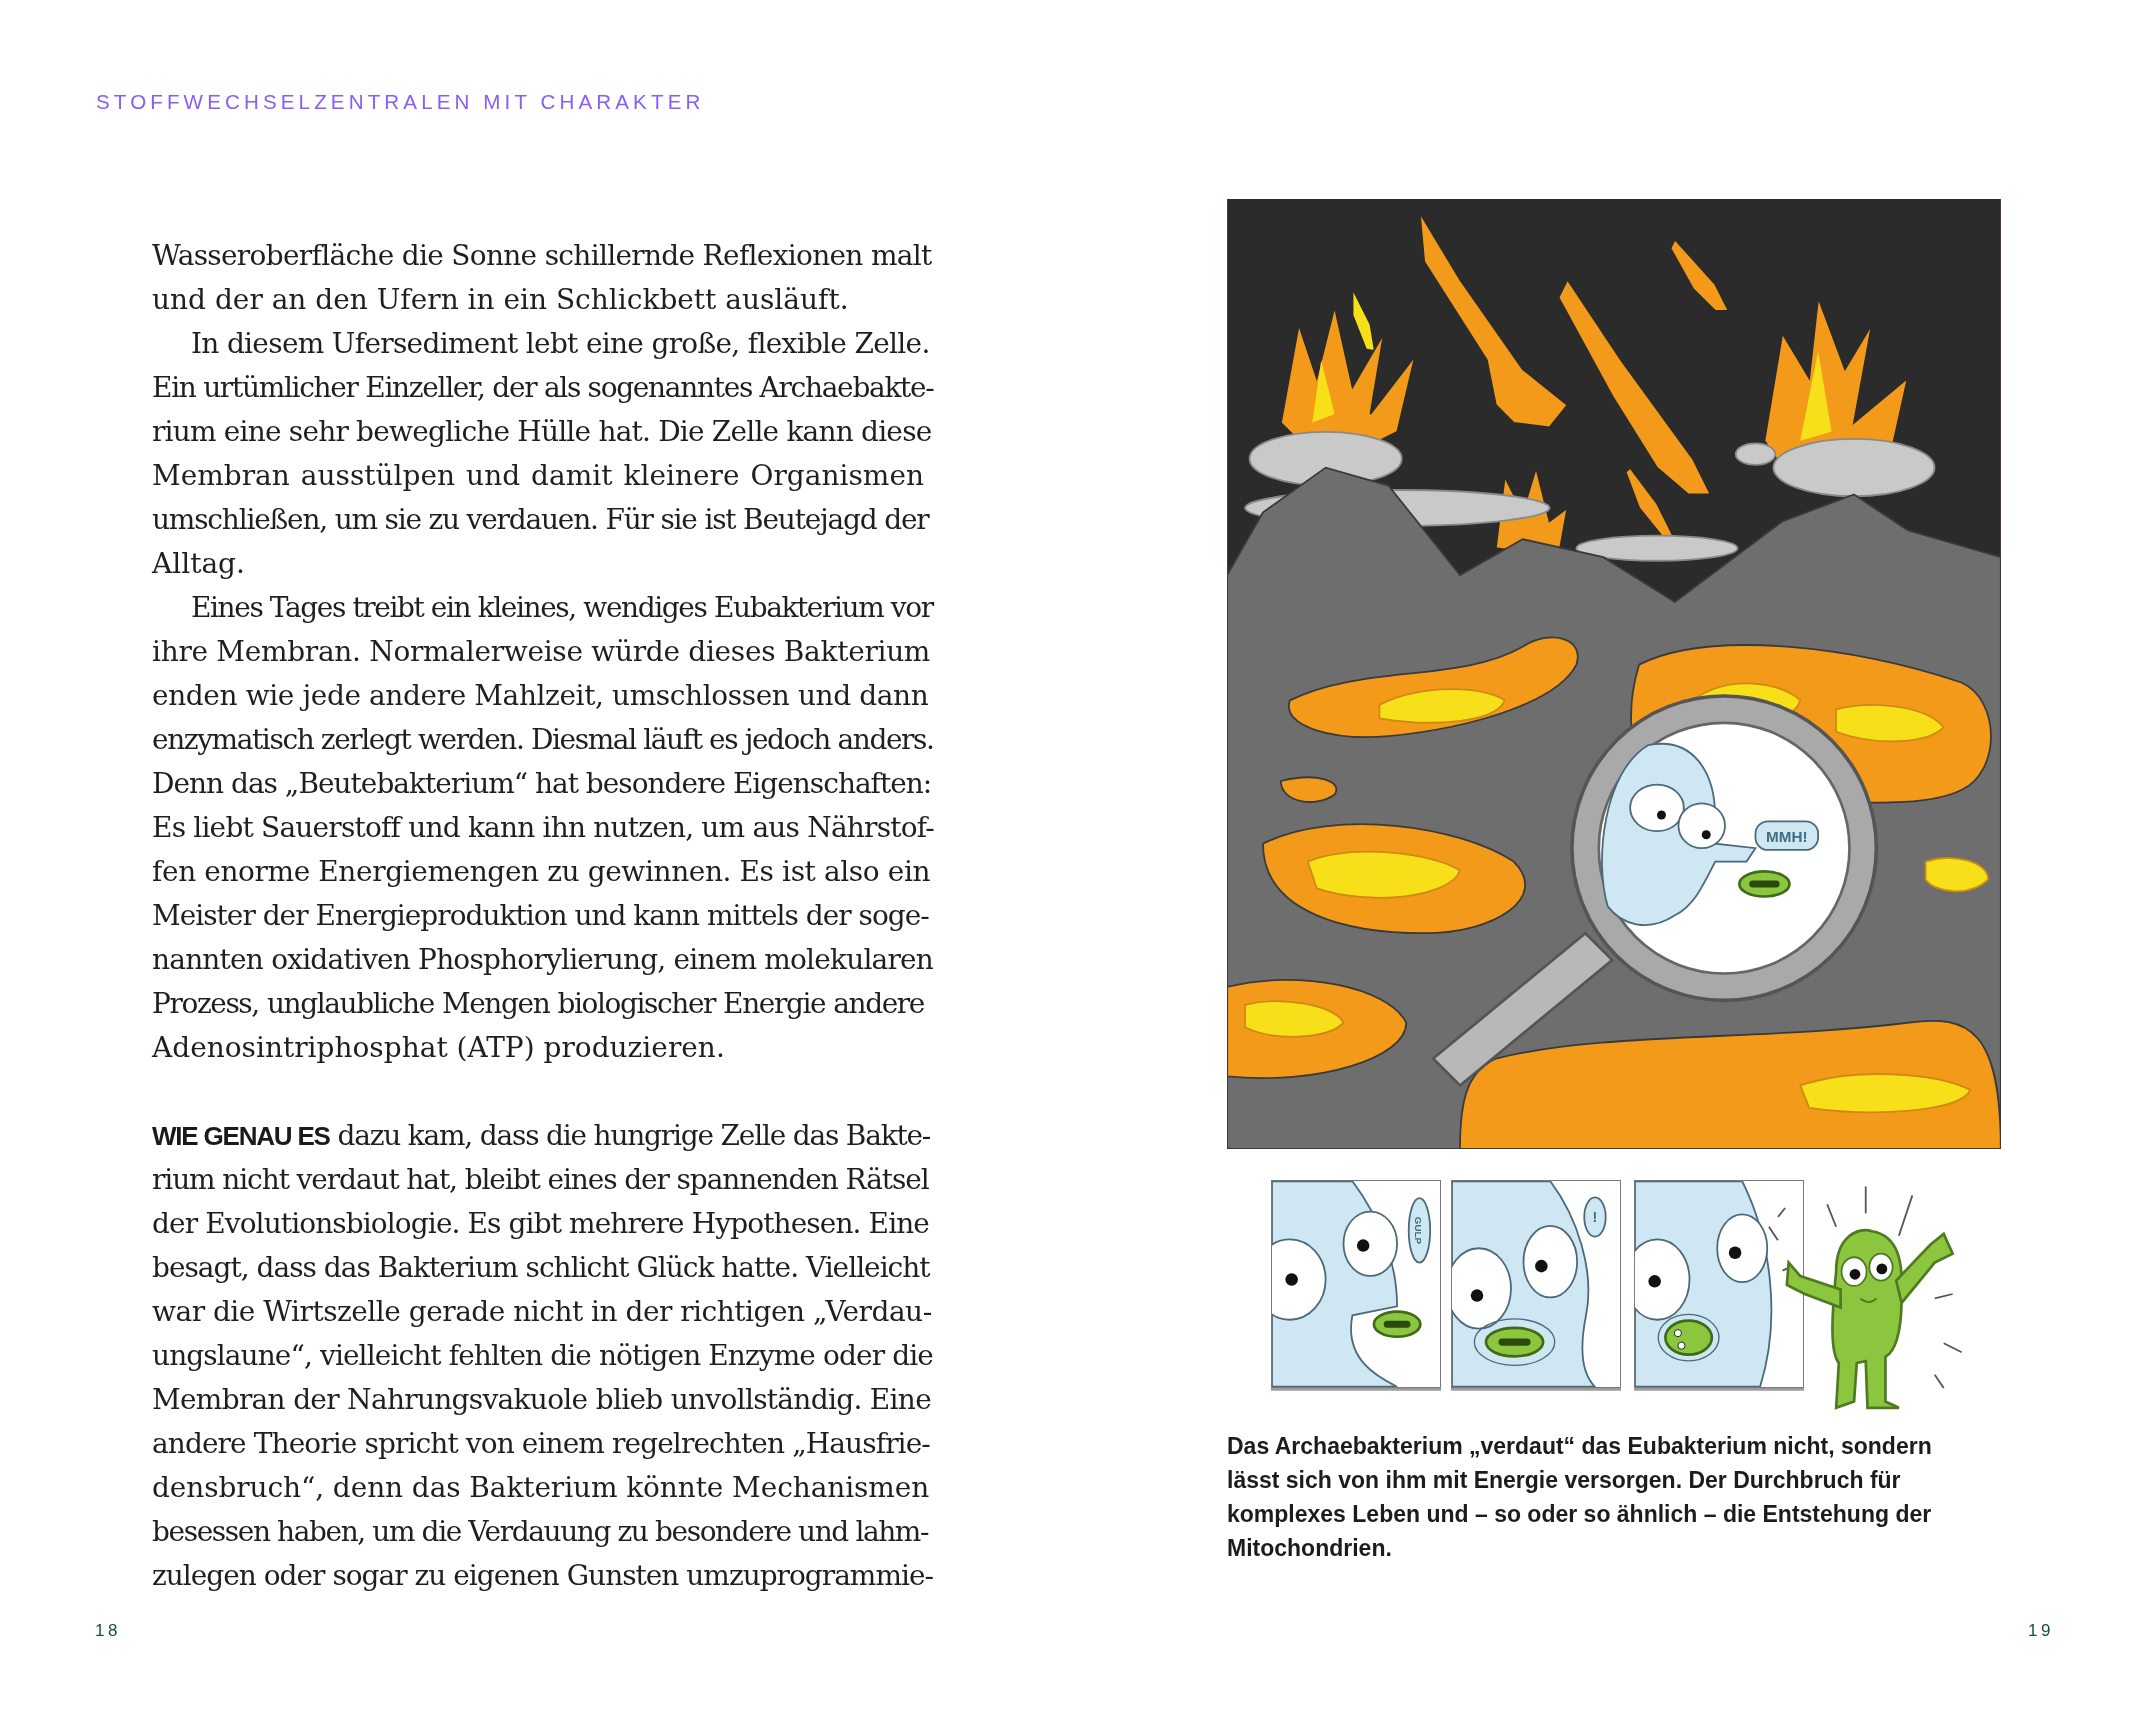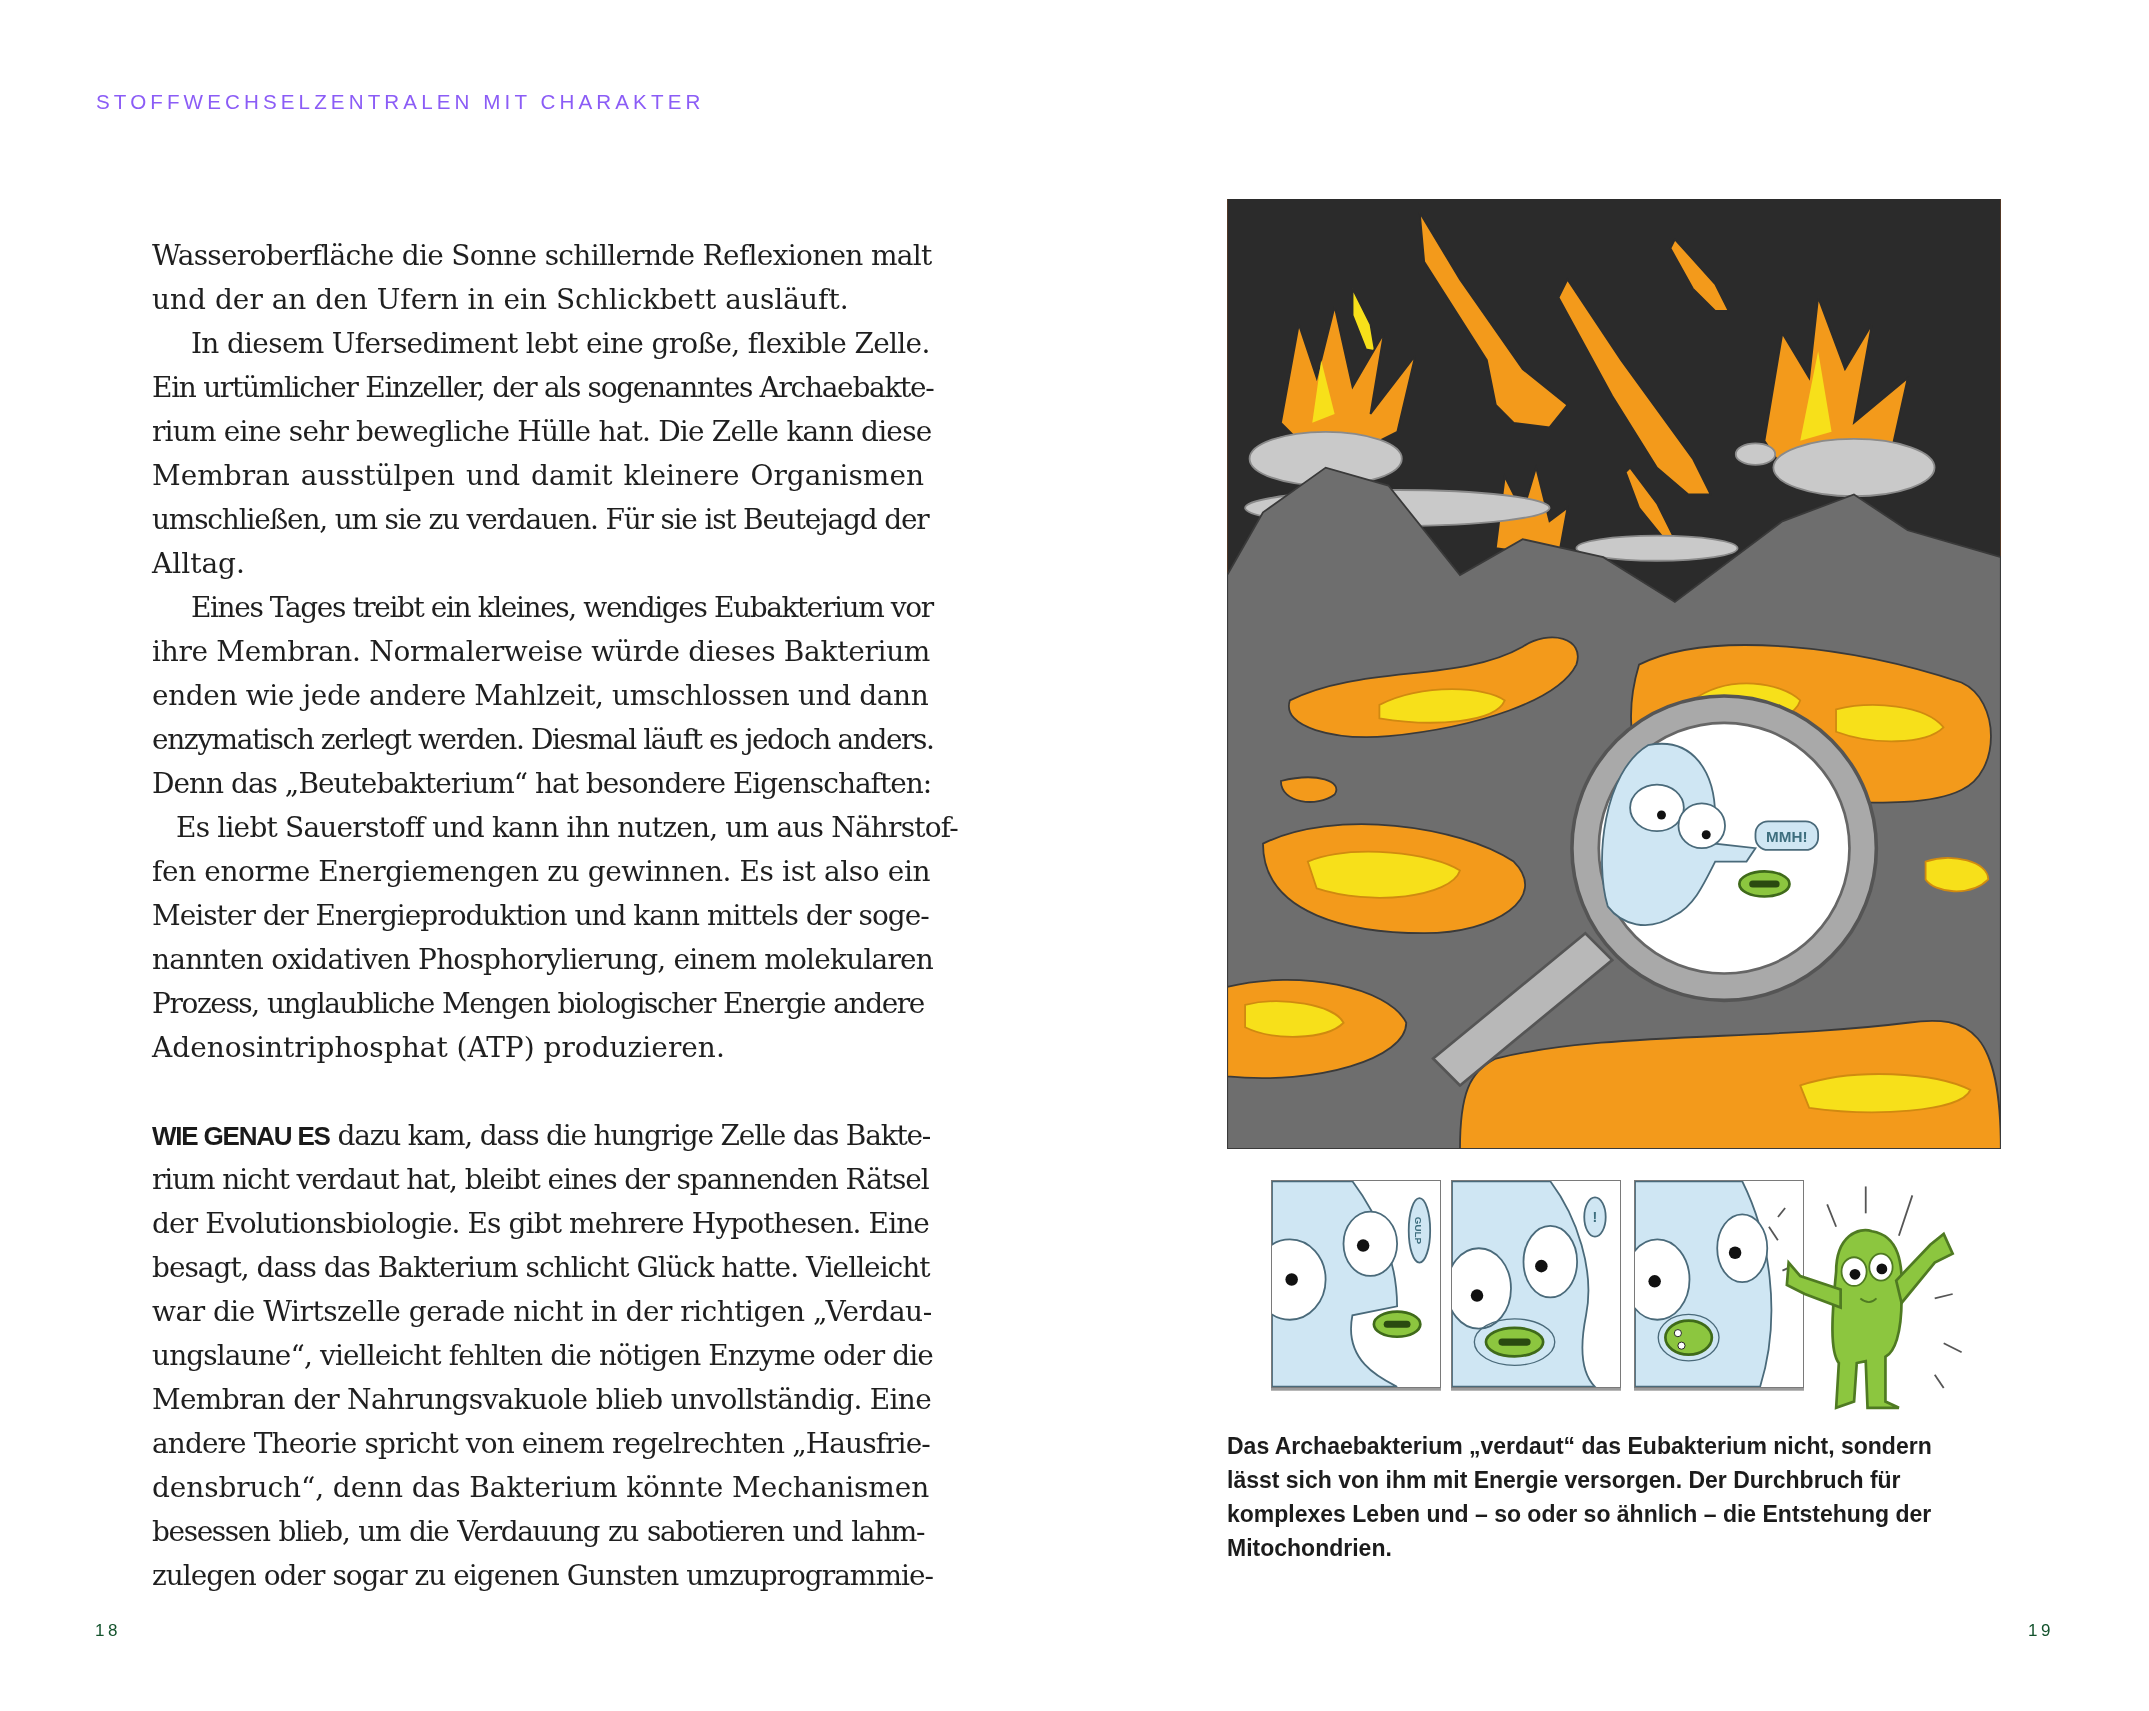--- a/index.html
+++ b/index.html
@@ -63,37 +63,37 @@
   <span class="line" style="letter-spacing: -1.3px;">Ein urtümlicher Einzeller, der als sogenanntes Archaebakte-</span>
   <span class="line" style="letter-spacing: -0.8px;">rium eine sehr bewegliche Hülle hat. Die Zelle kann diese</span>
   <span class="line">Membran ausstülpen und damit kleinere Organismen</span>
   <span class="line" style="letter-spacing: -1.2px;">umschließen, um sie zu verdauen. Für sie ist Beutejagd der</span>
   <span class="line last">Alltag.</span>
   <span class="line indent" style="letter-spacing: -1.4px;">Eines Tages treibt ein kleines, wendiges Eubakterium vor</span>
   <span class="line" style="letter-spacing: -0.3px;">ihre Membran. Normalerweise würde dieses Bakterium</span>
   <span class="line" style="letter-spacing: -0.4px;">enden wie jede andere Mahlzeit, umschlossen und dann</span>
   <span class="line" style="letter-spacing: -1.4px;">enzymatisch zerlegt werden. Diesmal läuft es jedoch anders.</span>
   <span class="line" style="letter-spacing: -1px;">Denn das „Beutebakterium“ hat besondere Eigenschaften:</span>
-  <span class="line" style="letter-spacing: -0.8px; margin-left: 24px;">Es liebt Sauerstoff und kann ihn nutzen, um aus Nährstof-</span>
+  <span class="line" style="letter-spacing: -0.8px;">Es liebt Sauerstoff und kann ihn nutzen, um aus Nährstof-</span>
   <span class="line" style="letter-spacing: -0.4px;">fen enorme Energiemengen zu gewinnen. Es ist also ein</span>
   <span class="line" style="letter-spacing: -1px;">Meister der Energieproduktion und kann mittels der soge-</span>
   <span class="line" style="letter-spacing: -0.8px;">nannten oxidativen Phosphorylierung, einem molekularen</span>
   <span class="line" style="letter-spacing: -1.4px;">Prozess, unglaubliche Mengen biologischer Energie andere</span>
   <span class="line last">Adenosintriphosphat (ATP) produzieren.</span>
   <div class="blank"></div>
   <span class="line" style="letter-spacing: -1.2px;"><span class="lead-in">WIE GENAU ES</span> <span>dazu kam, dass die hungrige Zelle das Bakte-</span></span>
   <span class="line" style="letter-spacing: -1.1px;">rium nicht verdaut hat, bleibt eines der spannenden Rätsel</span>
   <span class="line" style="letter-spacing: -0.9px;">der Evolutionsbiologie. Es gibt mehrere Hypothesen. Eine</span>
   <span class="line" style="letter-spacing: -1px;">besagt, dass das Bakterium schlicht Glück hatte. Vielleicht</span>
   <span class="line" style="letter-spacing: -0.5px;">war die Wirtszelle gerade nicht in der richtigen „Verdau-</span>
   <span class="line" style="letter-spacing: -0.9px;">ungslaune“, vielleicht fehlten die nötigen Enzyme oder die</span>
   <span class="line" style="letter-spacing: -0.7px;">Membran der Nahrungsvakuole blieb unvollständig. Eine</span>
   <span class="line" style="letter-spacing: -0.9px;">andere Theorie spricht von einem regelrechten „Hausfrie-</span>
   <span class="line" style="letter-spacing: -0.1px;">densbruch“, denn das Bakterium könnte Mechanismen</span>
-  <span class="line" style="letter-spacing: -1.4px;">besessen blieb, um die Verdauung zu sabotieren und lahm-</span>
+  <span class="line" style="letter-spacing: -1.4px;">besessen haben, um die Verdauung zu besondere und lahm-</span>
   <span class="line" style="letter-spacing: -1px;">zulegen oder sogar zu eigenen Gunsten umzuprogrammie-</span>
 </div>
 
 <div class="page-num left">18</div>
 <div class="page-num right">19</div>
 
 <div class="illustration">
   <svg width="774" height="950" viewBox="0 0 864 1061">
     <rect x="0" y="0" width="864" height="1061" fill="#2b2b2b"></rect>
 

